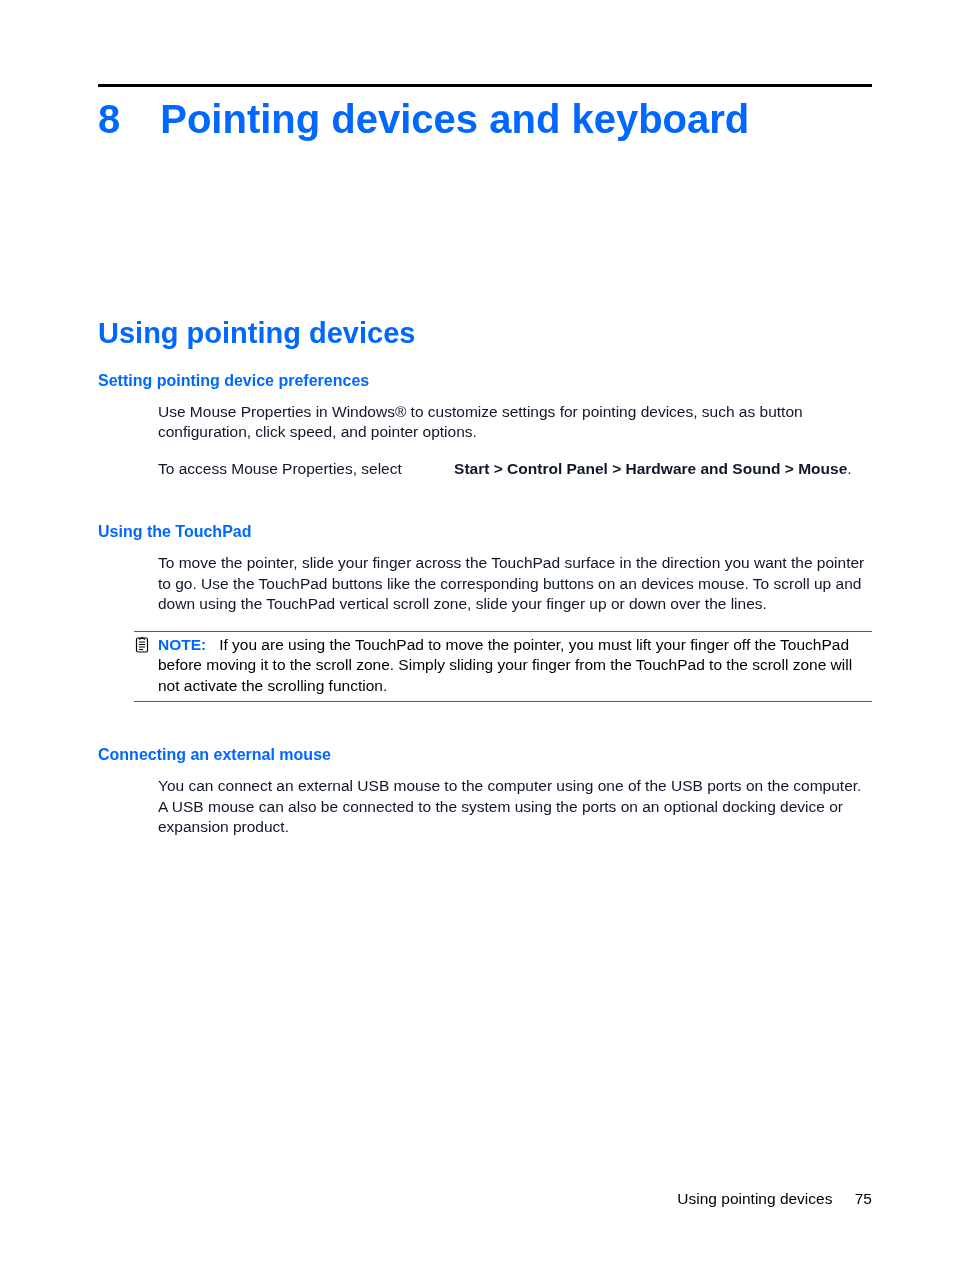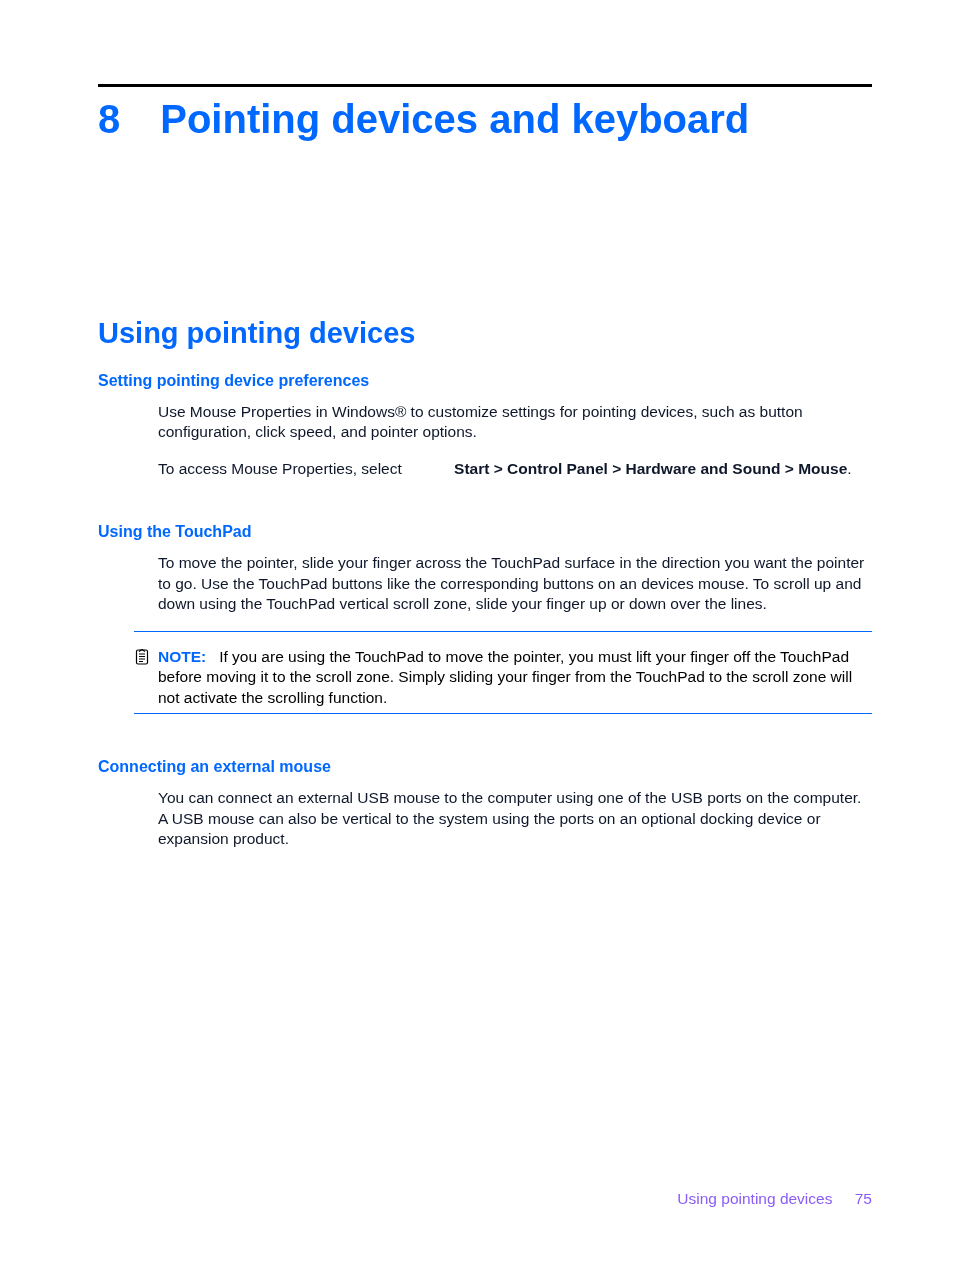--- a/index.html
+++ b/index.html
@@ -65,21 +65,21 @@
       margin-left: 48px;
     }
     .section-gap {
       margin-top: 44px;
     }
     .note-block {
       margin-left: 36px;
       margin-bottom: 16px;
       border-top: 1px solid #0068ff;
       border-bottom: 1px solid #0068ff;
-      padding: 15px 0 5px 0;
+      padding: 3px 0 5px 0;
       display: flex;
       align-items: flex-start;
     }
     .note-icon {
       width: 20px;
       flex: 0 0 20px;
       margin-top: 2px;
       margin-right: 4px;
     }
     .note-text {
@@ -90,21 +90,21 @@
     }
     .note-label {
       color: #0068ff;
       font-weight: bold;
     }
     .footer {
       position: absolute;
       bottom: 62px;
       right: 82px;
       font-size: 15.5px;
-      color: #8b5cf6;
+      color: #000000;
     }
     .footer .pgnum {
       margin-left: 18px;
     }
   </style>
 </head>
 <body>
 
 <div class="page">
   <div class="rule-top"></div>
@@ -140,20 +140,20 @@
         <line x1="5" y1="12.5" x2="9" y2="12.5" stroke="#000" stroke-width="1"></line>
       </svg>
     </span>
     <p class="note-text">
       <span class="note-label">NOTE:</span>&nbsp;&nbsp;&nbsp;<span>If you are using the TouchPad to move the pointer, you must lift your finger off the TouchPad before moving it to the scroll zone. Simply sliding your finger from the TouchPad to the scroll zone will not activate the scrolling function.</span>
     </p>
   </div>
 
   <div class="section-h2 section-gap">Connecting an external mouse</div>
   <div class="body-block">
-    <p class="body-p">You can connect an external USB mouse to the computer using one of the USB ports on the computer. A USB mouse can also be vertical to the system using the ports on an optional docking device or expansion product.</p>
+    <p class="body-p">You can connect an external USB mouse to the computer using one of the USB ports on the computer. A USB mouse can also be connected to the system using the ports on an optional docking device or expansion product.</p>
   </div>
 </div>
 
 <div class="footer">
   <span>Using pointing devices</span>
   <span class="pgnum">75</span>
 </div>
 
 </body></html>

